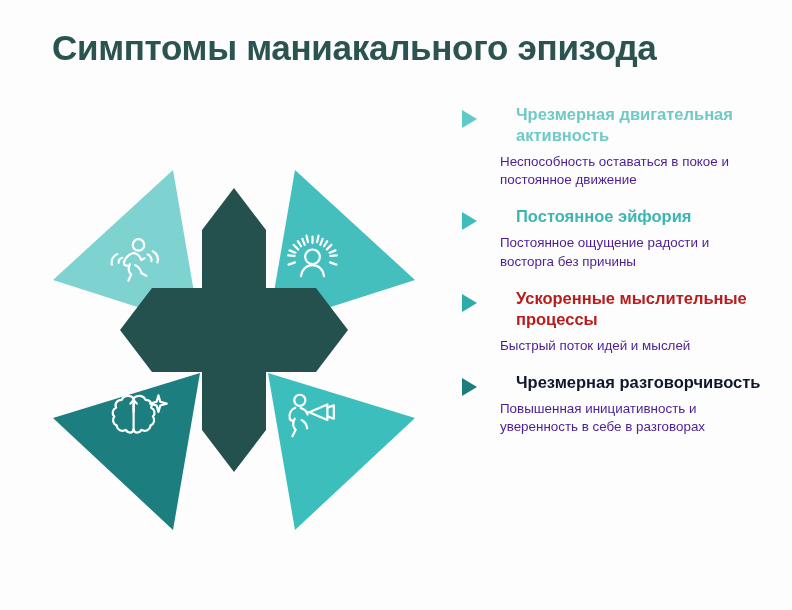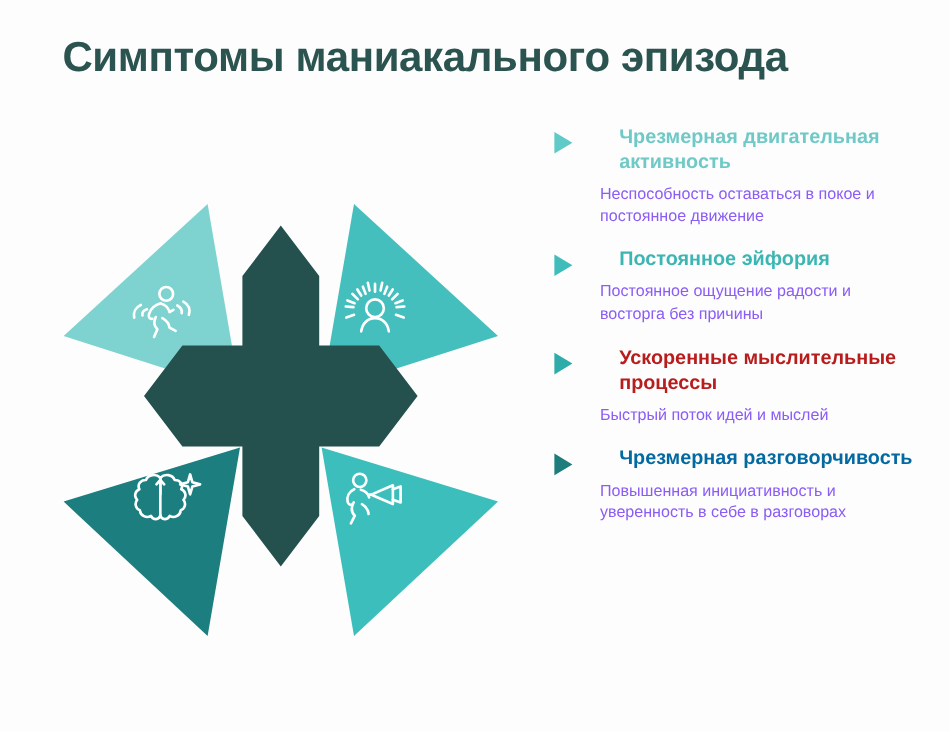--- a/index.html
+++ b/index.html
@@ -77,36 +77,36 @@
   .item-head {
     font-size: 16.5px;
     font-weight: bold;
     line-height: 1.27;
     color: #6fc9c6;
     margin: 0 0 7px 16px;
   }
   .item-desc {
     font-size: 13.4px;
     line-height: 1.36;
-    color: #8b5cf6;
+    color: #4c1d95;
     margin: 0;
   }
 
   
   .item.t1 .bullet { border-left-color: #5fcac7; }
   .item.t1 .item-head { color: #6fc9c6; }
 
   .item.t2 .bullet { border-left-color: #40bdbb; }
   .item.t2 .item-head { color: #3bb6b3; }
 
   .item.t3 .bullet { border-left-color: #2eaca9; }
   .item.t3 .item-head { color: #b91c1c; }
 
   .item.t4 .bullet { border-left-color: #1d7d7c; }
-  .item.t4 .item-head { color: #0369a1; }
+  .item.t4 .item-head { color: #0f172a; }
 </style>
 </head>
 <body>
 
 <div id="page">
 
   <div id="title">Симптомы маниакального эпизода</div>
 
   <div id="graphic">
     <svg viewBox="0 0 372 380" xmlns="http://www.w3.org/2000/svg">

